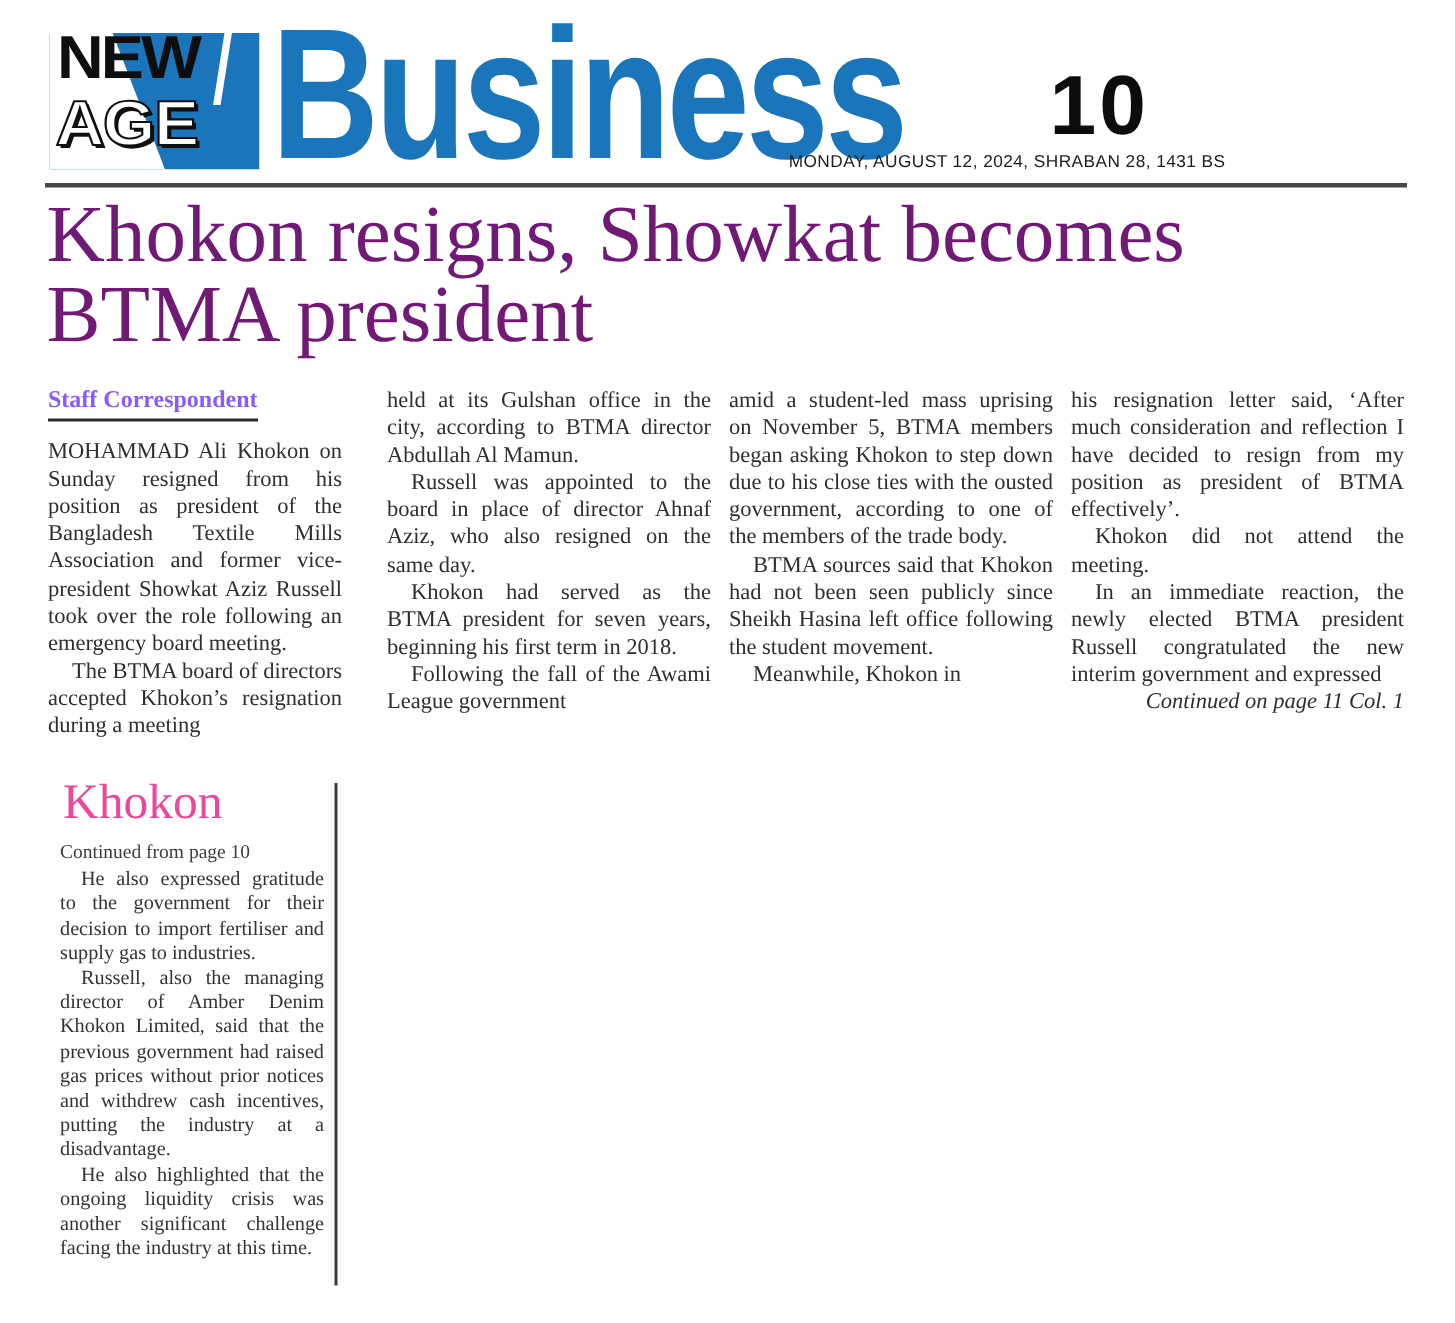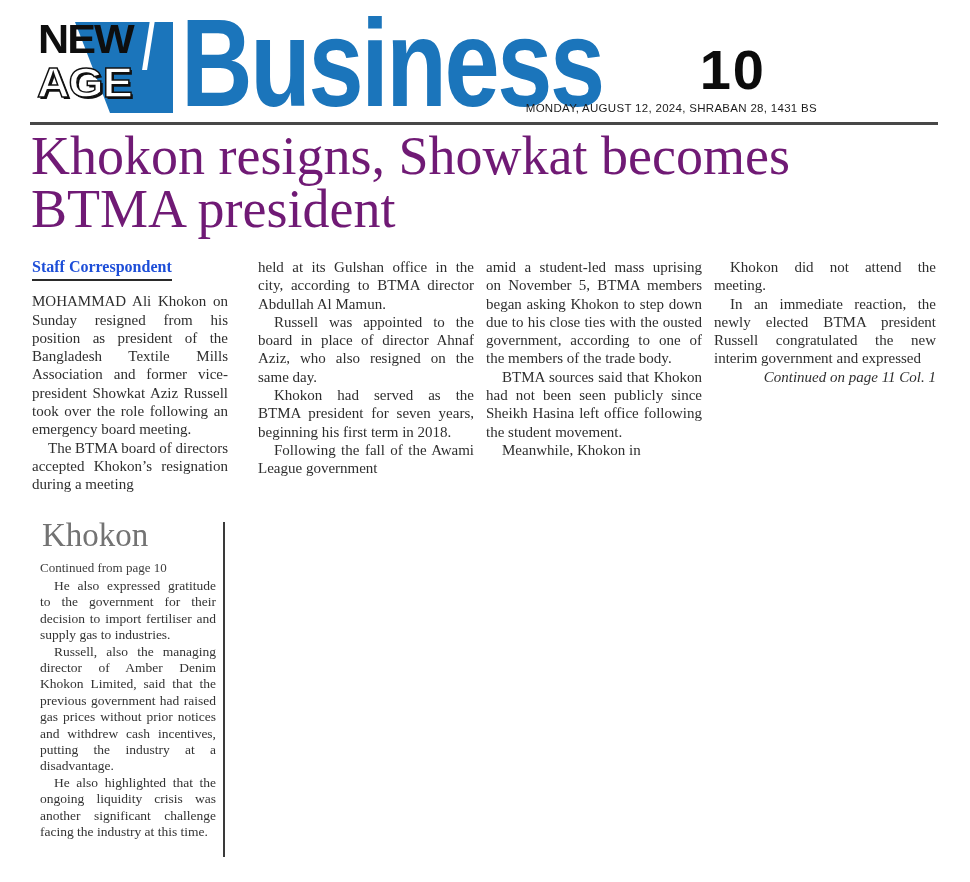--- a/index.html
+++ b/index.html
@@ -30,28 +30,28 @@
   
   .headline{position:absolute;left:31px;top:130px;width:870px;margin:0;
     font-weight:400;font-size:54px;line-height:53px;letter-spacing:0;color:#701a75;}
   
   .columns{position:absolute;left:32px;top:258px;width:906px;display:flex;}
   .col{text-align:justify;font-size:15px;line-height:18.3px;color:#2e2e2e;}
   .col-1{width:196px;margin-right:30px;}
   .col-2{width:216px;margin-right:12px;}
   .col-3{width:216px;margin-right:12px;}
   .col-4{width:222px;}
-  .byline{display:inline-block;font-weight:bold;font-size:16px;color:#1d4ed8;
+  .byline{display:inline-block;font-weight:bold;font-size:16px;color:#8b5cf6;
     border-bottom:2px solid #2a2a2a;padding-bottom:3px;margin-bottom:11px;}
   .para{margin:0;}
   .para.indent{text-indent:16px;}
   .cont-line{font-style:italic;text-align:right;text-indent:0;}
   
   .continuation{position:absolute;left:40px;top:518px;width:176px;}
-  .cont-title{margin:0 0 8px 2px;font-weight:400;font-size:33px;line-height:34px;color:#737373;}
+  .cont-title{margin:0 0 8px 2px;font-weight:400;font-size:33px;line-height:34px;color:#ec4899;}
   .cont-from{font-size:13px;line-height:15px;color:#3d3d3d;margin:0 0 3px 0;}
   .cont-body p{margin:0;font-size:13.5px;line-height:16.4px;text-align:justify;color:#333333;}
   .cont-body p.indent{text-indent:14px;}
   .vertical-rule{position:absolute;left:223px;top:522px;width:2px;height:335px;background:#3a3a3a;}
 </style>
 </head>
 <body>
 
 <div class="page">
 
@@ -80,20 +80,21 @@
         <p class="para indent">Russell was appointed to the board in place of director Ahnaf Aziz, who also resigned on the same day.</p>
         <p class="para indent">Khokon had served as the BTMA president for seven years, beginning his first term in 2018.</p>
         <p class="para indent">Following the fall of the Awami League government</p>
       </div>
     <div class="col col-3">
         <p class="para">amid a student-led mass uprising on November 5, BTMA members began asking Khokon to step down due to his close ties with the ousted government, according to one of the members of the trade body.</p>
         <p class="para indent">BTMA sources said that Khokon had not been seen publicly since Sheikh Hasina left office following the student movement.</p>
         <p class="para indent">Meanwhile, Khokon in</p>
       </div>
     <div class="col col-4">
+        <p class="para">his resignation letter said, ‘After much consideration and reflection I have decided to resign from my position as president of BTMA effectively’.</p>
         <p class="para indent">Khokon did not attend the meeting.</p>
         <p class="para indent">In an immediate reaction, the newly elected BTMA president Russell congratulated the new interim government and expressed</p>
         <p class="para cont-line">Continued on page 11 Col. 1</p>
       </div>
   </div>
 
   <div class="continuation">
     <h2 class="cont-title">Khokon</h2>
     <div class="cont-from">Continued from page 10</div>
     <div class="cont-body">

